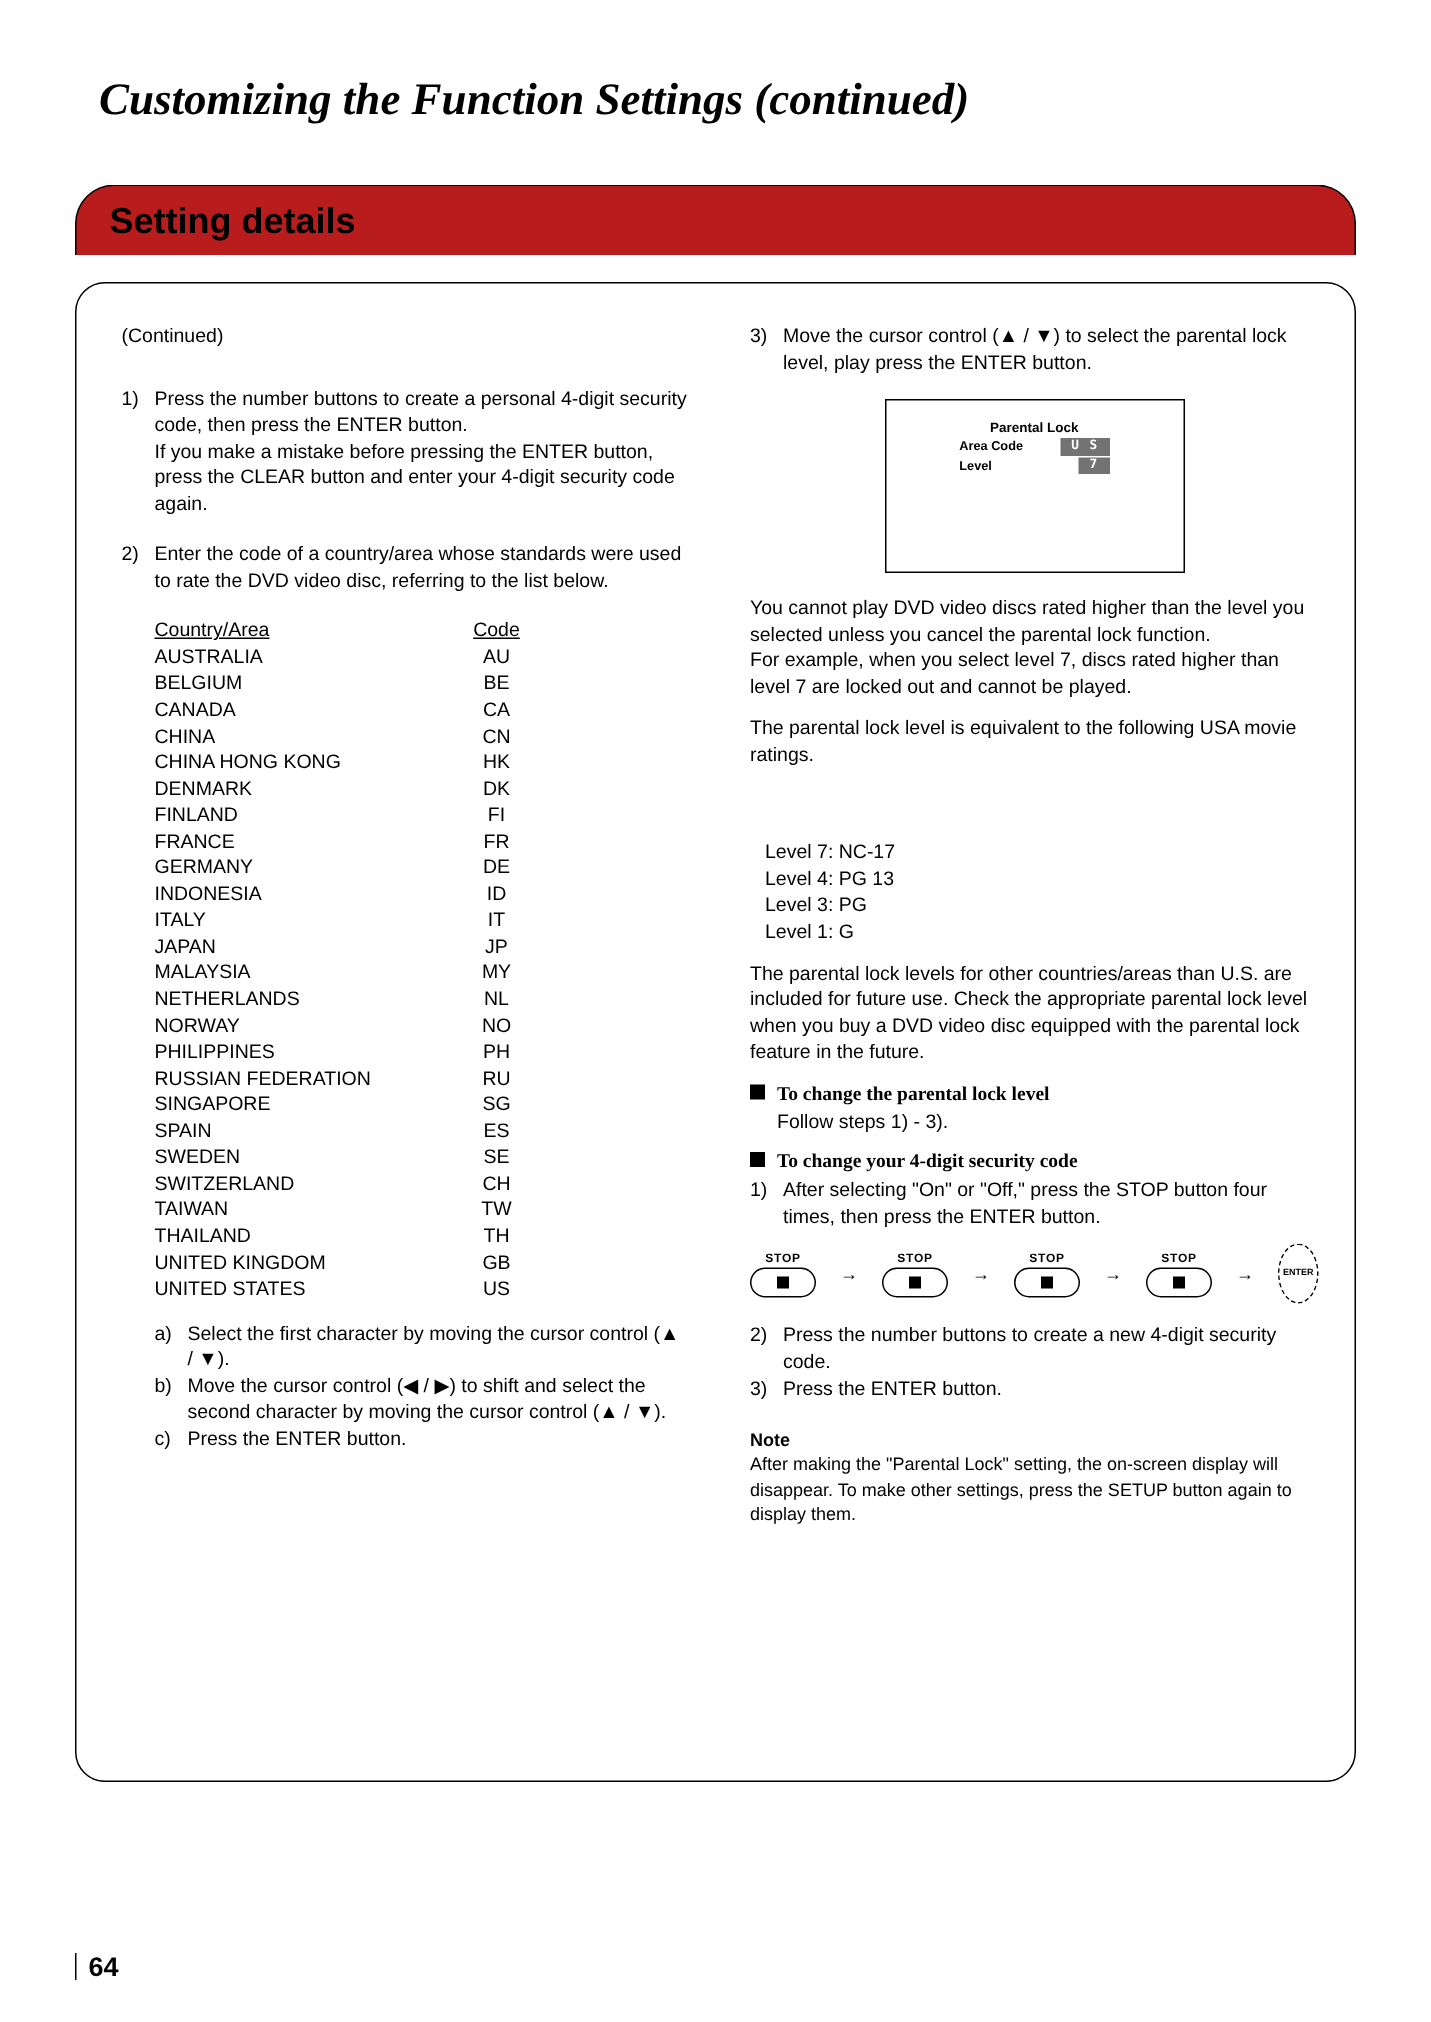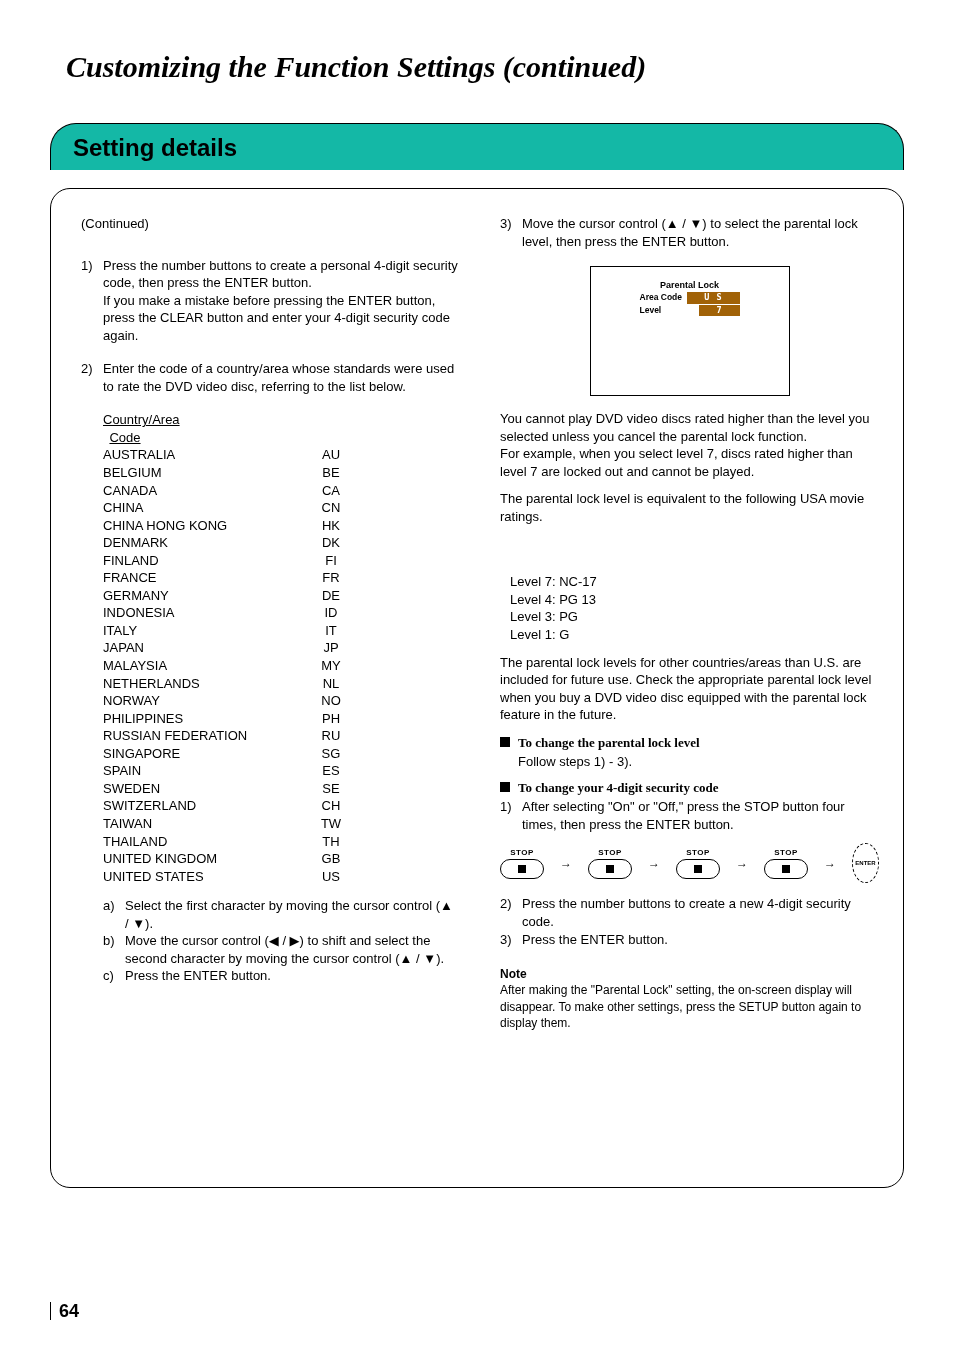--- a/index.html
+++ b/index.html
@@ -37,21 +37,21 @@
     margin-top: 40px;
     margin-bottom: 18px;
   }
   .subhead {
     border: 1.5px solid #000;
     border-bottom: none;
     border-radius: 26px 26px 0 0;
     padding: 10px 22px 8px 22px;
     font-size: 24px;
     font-weight: bold;
-    background: #14b8a6;
+    background: #b91c1c;
   }
   .content-box {
     border: 0.8px solid #000;
     border-radius: 20px;
     padding: 26px 24px 40px 30px;
     display: flex;
     gap: 40px;
     font-size: 13px;
     line-height: 1.35;
     height: 1000px;
@@ -69,50 +69,50 @@
   ol.steps > li > .num {
     width: 22px;
     flex: 0 0 22px;
   }
   ol.steps > li > .body { flex: 1; }
   .cc-table {
     margin-left: 22px;
     margin-top: 6px;
     width: 250px;
   }
-  .cc-header { display: flex; text-decoration: underline; flex-direction: column; }
+  .cc-header { display: flex; text-decoration: underline; }
   .cc-header .ca { flex: 1; }
   .cc-header .cd { width: 44px; text-align: center; }
   .cc-row { display: flex; gap: 36px; }
   .cc-row .ca { flex: 1; }
   .cc-row .cd { width: 44px; text-align: center; }
   ol.sub { list-style: none; margin-left: 22px; margin-top: 12px; }
   ol.sub > li { display: flex; }
   ol.sub > li > .snum { width: 22px; flex: 0 0 22px; }
   ol.sub > li > .sbody { flex: 1; }
   .osd-wrap {
     display: flex;
     justify-content: center;
     margin: 8px 0 14px 0;
   }
   .osd {
     border: 0.8px solid #000;
     width: 200px;
-    height: 130px;
+    height: 116px;
     padding: 12px 12px;
     font-size: 9px;
     position: relative;
   }
   .osd-inner {
     width: 100px;
     margin: 0 auto;
   }
   .osd-title { font-weight: bold; text-align: center; font-size: 9px; }
   .osd-row { display: flex; justify-content: space-between; margin-top: 1px; font-weight: bold; font-size: 8.5px; }
-  .osd-val { background: #a16207; color: #fff; padding: 0 17px; font-family: monospace; letter-spacing: 1px; font-size: 8.5px; }
+  .osd-val { background: #737373; color: #fff; padding: 0 7px; font-family: monospace; letter-spacing: 1px; font-size: 8.5px; }
   .para { margin-bottom: 10px; }
   .lvlist { margin-left: 10px; margin-top: 48px; }
   .bullet-row { display: flex; align-items: flex-start; margin-bottom: 2px; margin-top: 6px; font-family: Liberation Serif, serif; }
   .bullet-sq {
     width: 10px; height: 10px; background: #000; flex: 0 0 10px;
     margin-right: 8px; margin-top: 3px;
   }
   .bullet-text { font-weight: bold; }
   .follow { margin-left: 18px; margin-bottom: 8px; }
   .stop-row {
@@ -311,21 +311,21 @@
         <div class="snum">c)</div>
         <div class="sbody">Press the ENTER button.</div>
       </li>
     </ol>
   </div>
 
   <div class="col">
     <ol class="steps">
       <li>
         <div class="num">3)</div>
-        <div class="body">Move the cursor control (▲ / ▼) to select the parental lock level, then press the ENTER button.</div>
+        <div class="body">Move the cursor control (▲ / ▼) to select the parental lock level, play press the ENTER button.</div>
       </li>
     </ol>
 
     <div class="osd-wrap">
       <div class="osd">
         <div class="osd-inner">
           <div class="osd-title">Parental Lock</div>
           <div class="osd-row">
             <span>Area Code</span>
             <span class="osd-val">U S</span>

